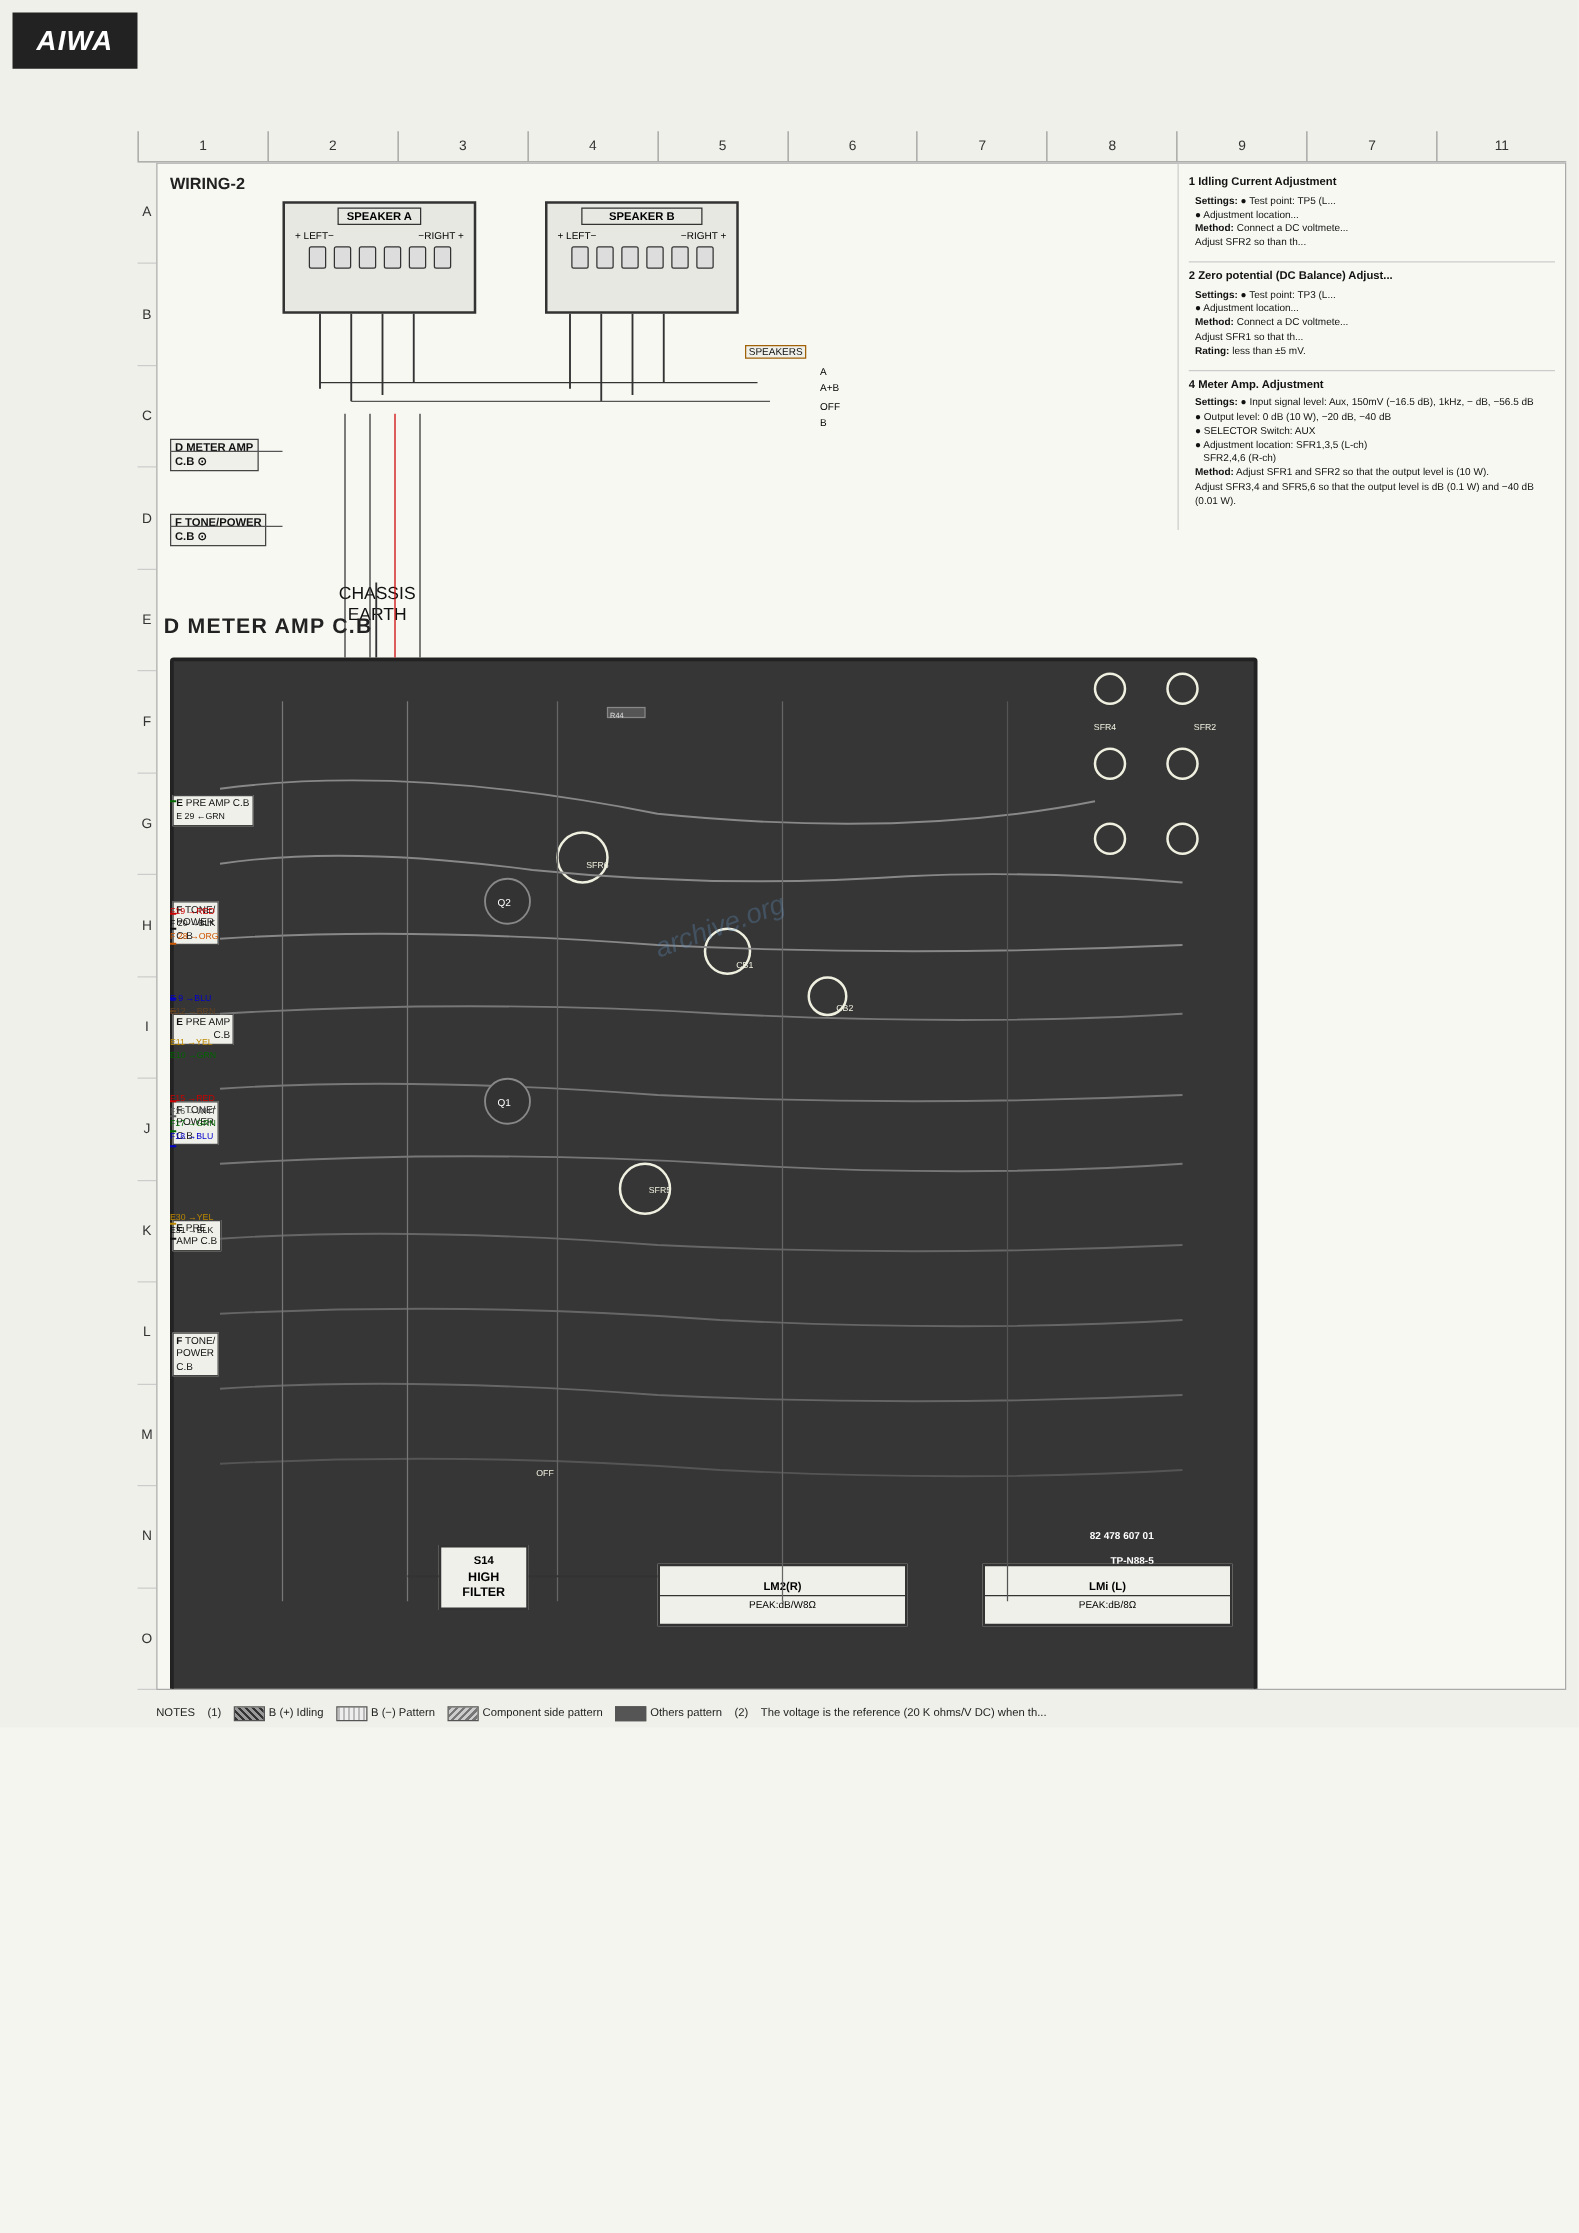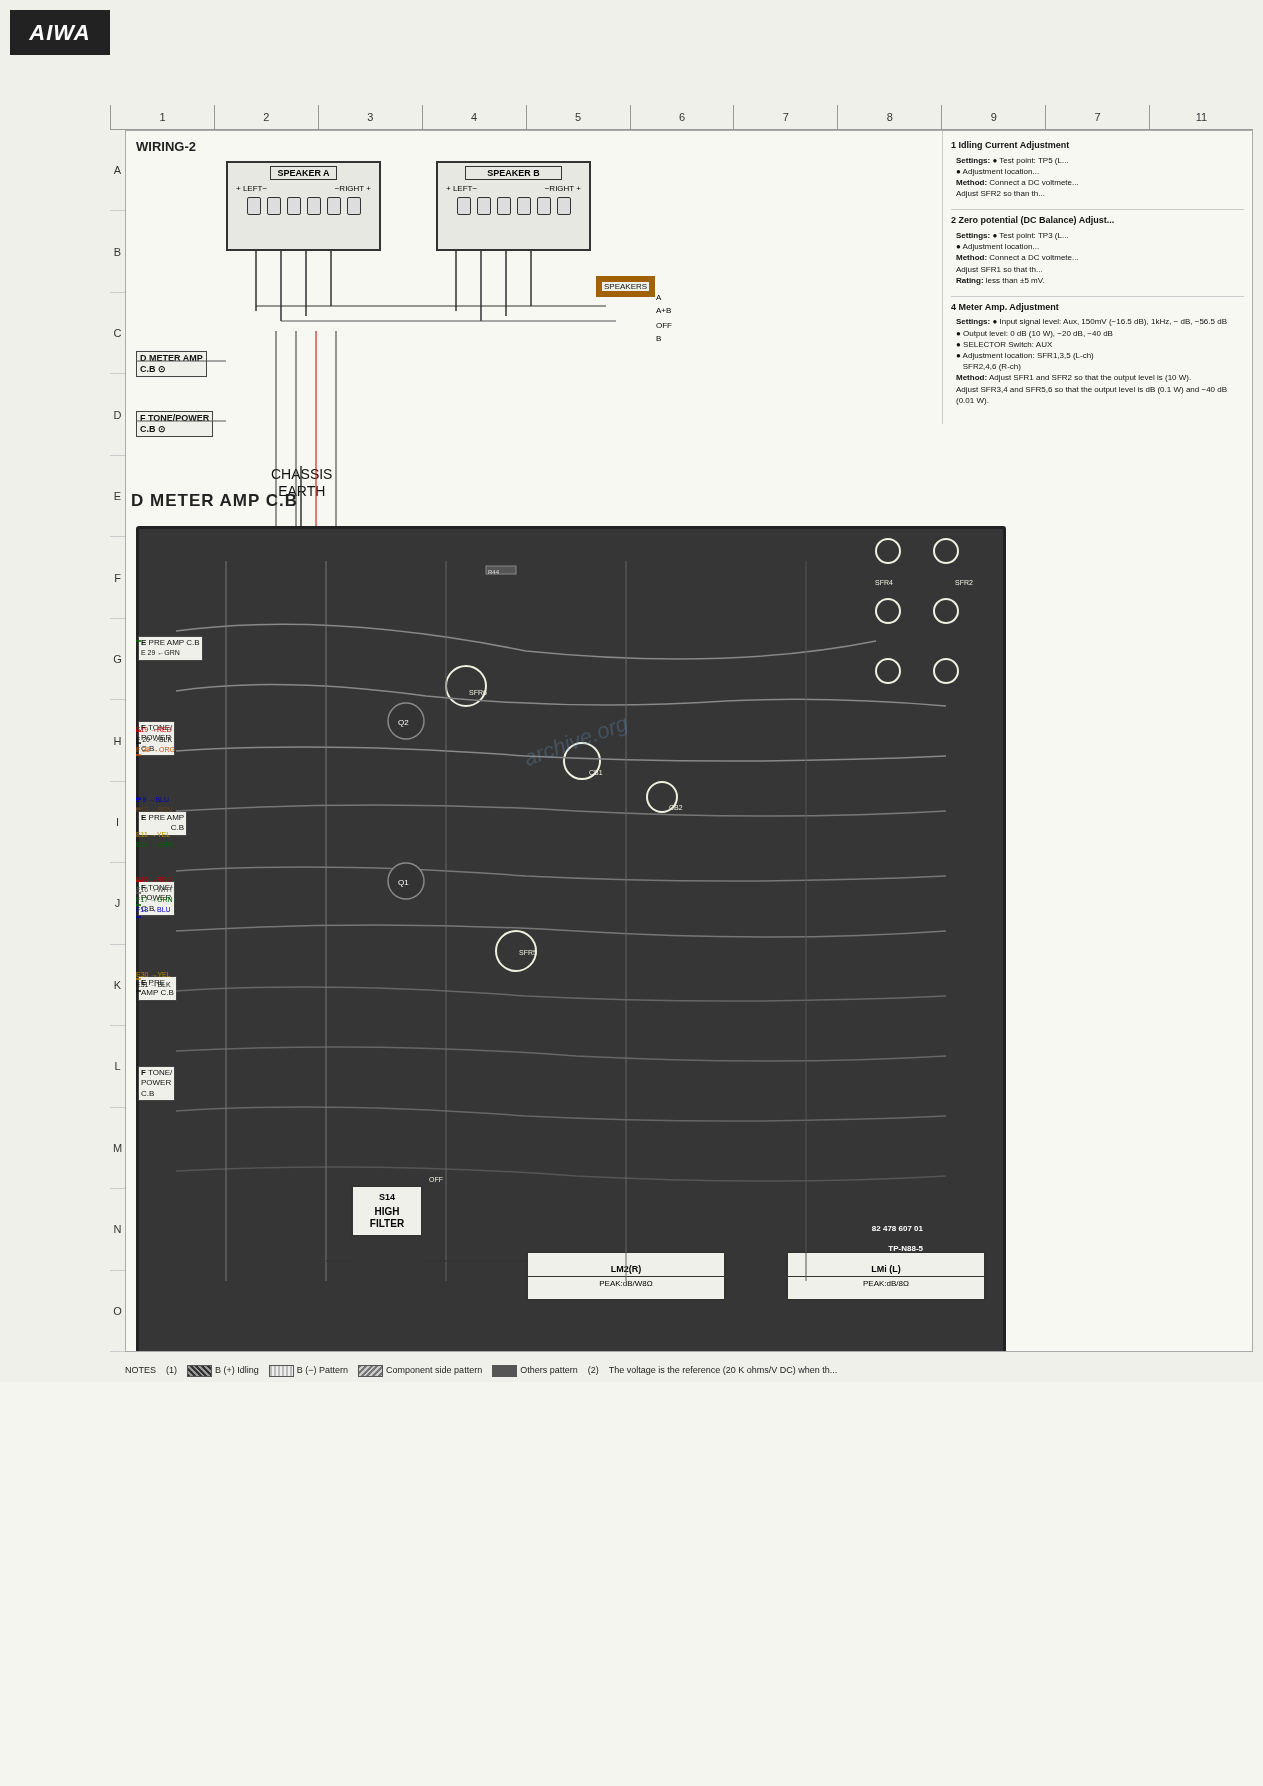--- a/index.html
+++ b/index.html
@@ -292,21 +292,21 @@
       font-weight: bold;
       white-space: nowrap;
       padding-left: 46px;
     }
 
     .conn-label-box {
       position: absolute;
       font-size: 8px;
       color: #111;
       white-space: nowrap;
-      border: 6px solid #a16207;
+      border: 1px solid #a16207;
       padding: 0 2px;
       background: #f0f0eb;
     }
   </style>
 </head>
 <body>
 
 <div class="page-container">
 
   <div class="header">
@@ -488,21 +488,21 @@
     <div class="comp-label" style="top:845px; left:12px; font-size:8px; border:1px solid #444; padding:1px 2px; background:#f0f0eb; line-height:1.3;">
       <b>E</b> PRE<br>AMP C.B
     </div>
     <div style="position:absolute;top:840px;left:10px;font-size:7px;color:#bb8800;">E30 →YEL</div>
     <div style="position:absolute;top:850px;left:10px;font-size:7px;color:#111;">E31 →BLK</div>
 
     <div class="comp-label" style="top:935px; left:12px; font-size:8px; border:1px solid #444; padding:1px 2px; background:#f0f0eb; line-height:1.3;">
       <b>F</b> TONE/<br>POWER<br>C.B
     </div>
 
-    <div class="high-filter-box" style="top:1054px; left:225px; width:72px; height:52px;">
+    <div class="high-filter-box" style="top:1105px; left:225px; width:72px; height:52px;">
       <div style="font-size:9px;margin-bottom:2px;">S14</div>
       <div style="font-size:10px;font-weight:bold;text-align:center;line-height:1.2;">HIGH<br>FILTER</div>
     </div>
 
     <div class="lm-box" style="top:1120px; left:400px; width:200px; height:50px;">
       <div class="lm-title">LM2(R)</div>
       <div class="lm-subtitle">PEAK:dB/W8Ω</div>
     </div>
 
     <div class="lm-box" style="top:1120px; left:660px; width:200px; height:50px;">

